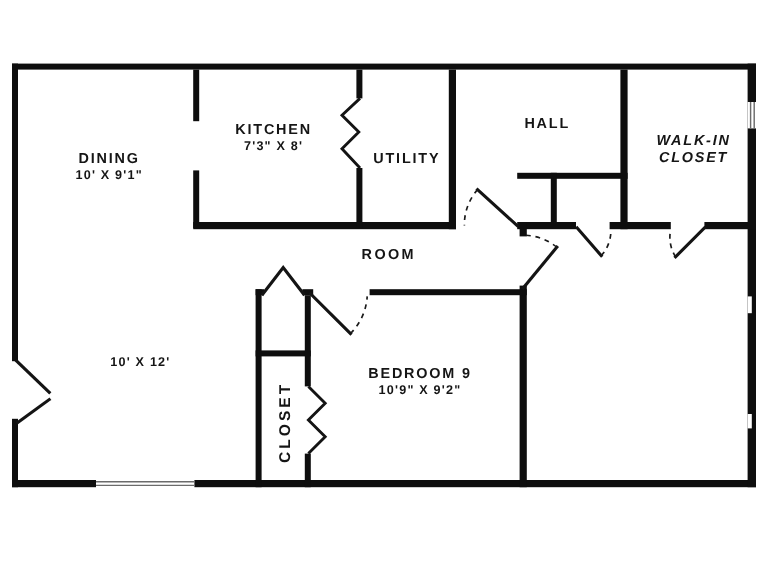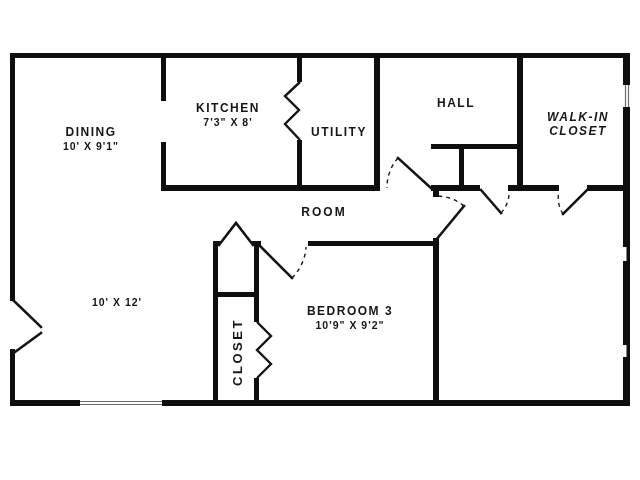--- a/index.html
+++ b/index.html
@@ -140,21 +140,21 @@
 
   <div class="room-label" style="left:324px;top:206px;">
     <span class="room-name" style="letter-spacing:2px;">ROOM</span>
   </div>
 
   <div class="room-label" style="left:117px;top:296px;">
     <span class="room-dims">10' X 12'</span>
   </div>
 
   <div class="room-label" style="left:350px;top:305px;">
-    <span class="room-name">BEDROOM 3</span>
+    <span class="room-name">BEDROOM 9</span>
     <span class="room-dims">10'9" X 9'2"</span>
   </div>
 
 
   <div class="vertical-label">
     <span>CLOSET</span>
   </div>
 
 
 </div>

